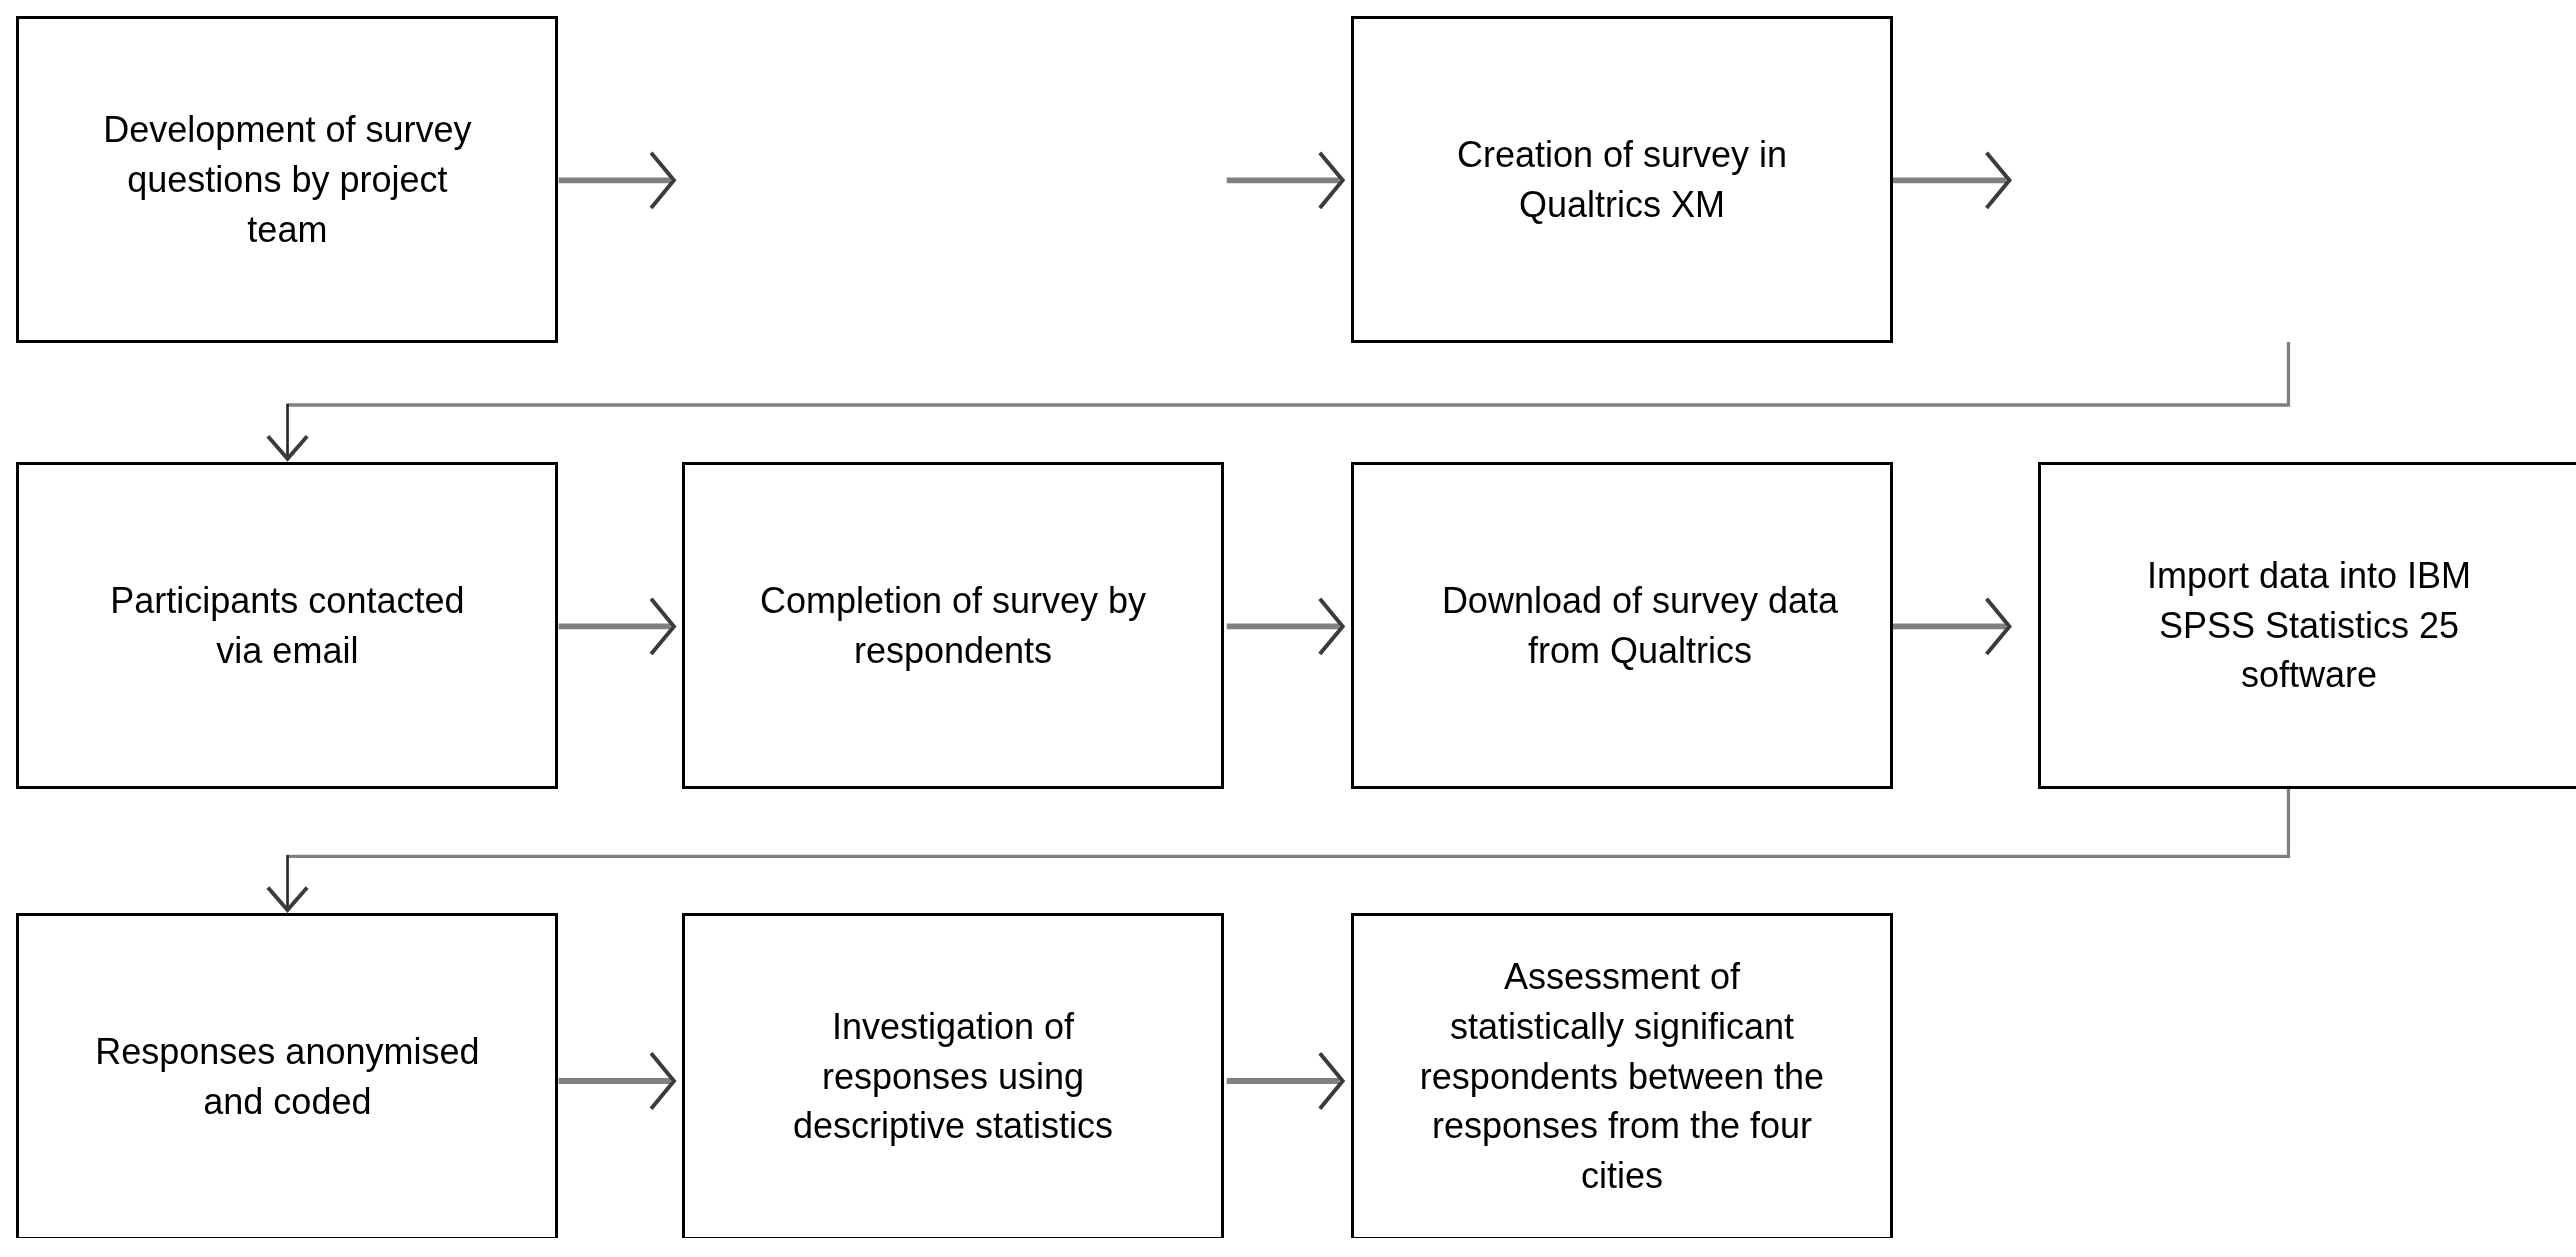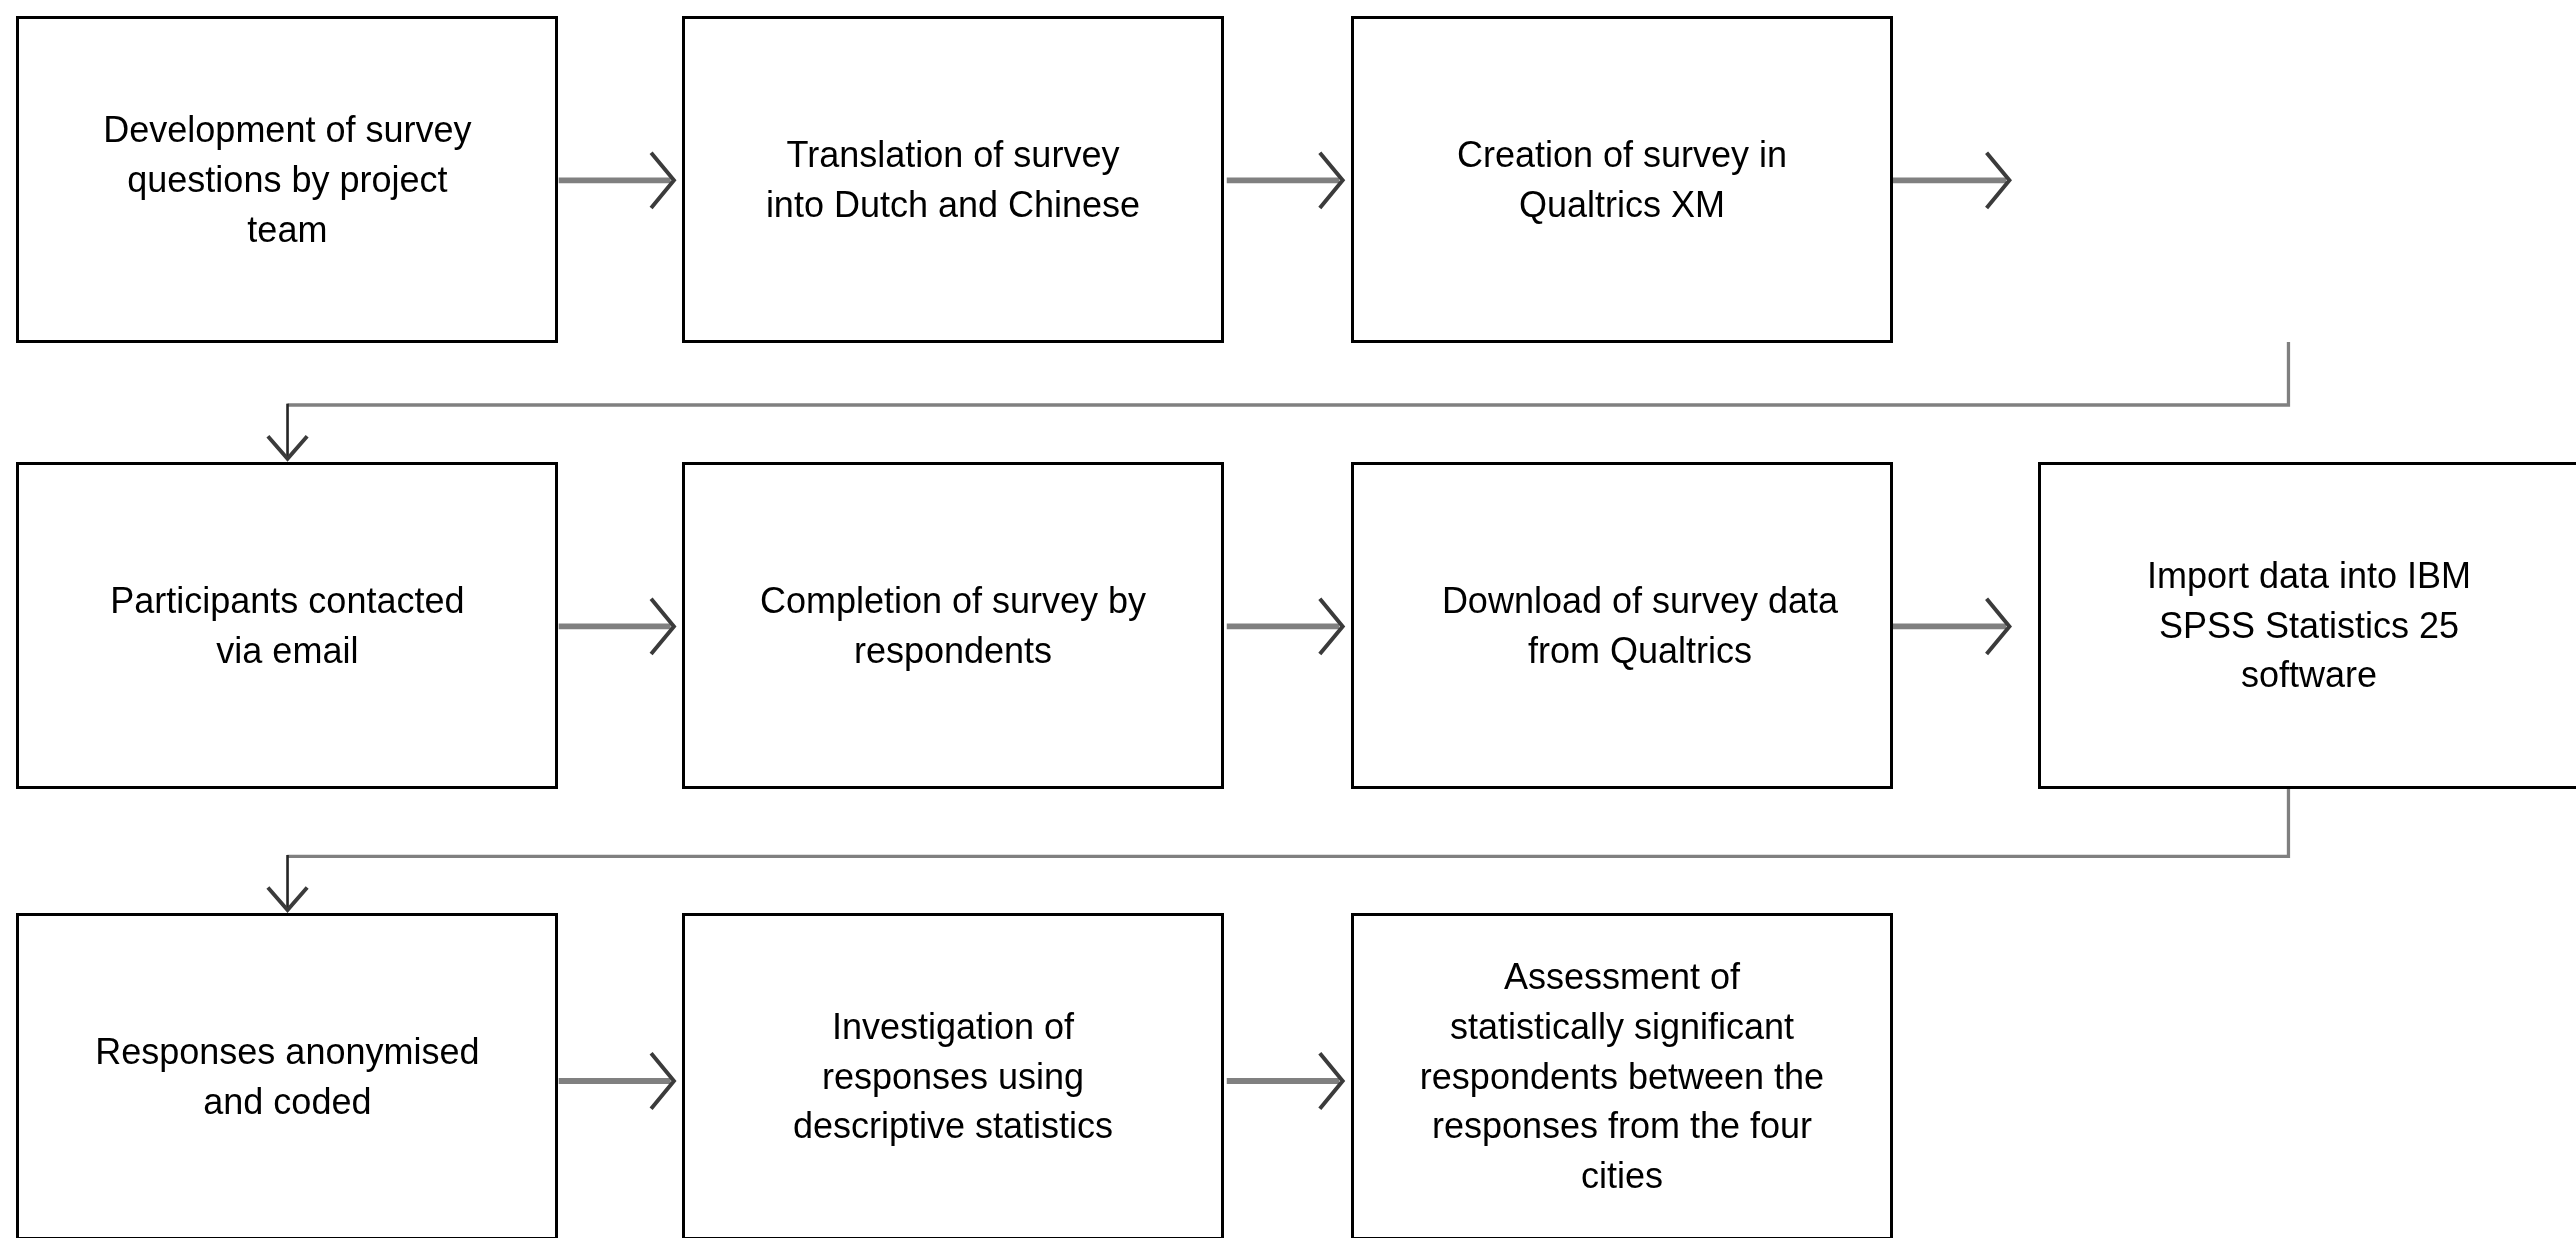--- a/index.html
+++ b/index.html
@@ -118,24 +118,20 @@
       <line class="shaft" x1="1873" y1="1650" x2="2045" y2="1650"></line>
       <polyline class="chev" points="2017,1610 2050,1650 2017,1690"></polyline>
     </g>
   </svg>
 
   <div class="flow-box" style="left:16.4px; top:16.4px;">
     <span class="label">Development of survey
 questions by project
 team</span>
   </div>
-  <div class="flow-box" style="left:682px; top:16.4px;">
-    <span class="label">Translation of survey
-into Dutch and Chinese</span>
-  </div>
   <div class="flow-box" style="left:1351px; top:16.4px;">
     <span class="label">Creation of survey in
 Qualtrics XM</span>
   </div>
 
   <div class="flow-box" style="left:16.4px; top:462px;">
     <span class="label">Participants contacted
 via email</span>
   </div>
   <div class="flow-box" style="left:682px; top:462px;justify-content:center;">

